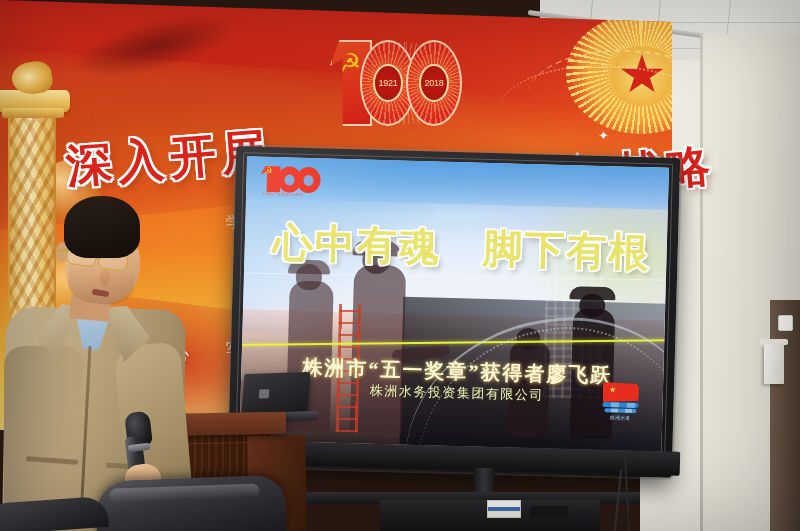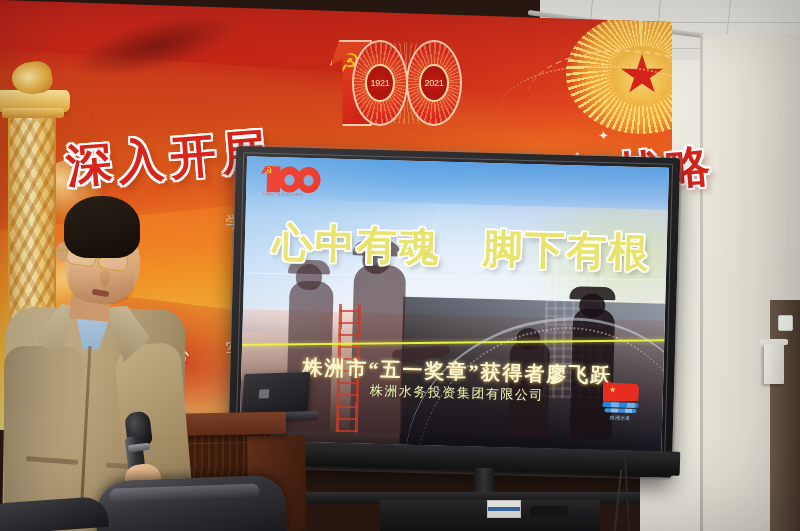--- a/index.html
+++ b/index.html
@@ -152,21 +152,21 @@
   .l100-o {
     position:absolute; top:16px; width:56px; height:86px; border-radius:50%;
     background:radial-gradient(circle at 50% 50%, #ef6a2a 0%, #d8281a 70%);
     border:2px solid rgba(255,235,200,.85);
     display:flex; align-items:center; justify-content:center;
   }
   .l100-o::before{
     content:""; position:absolute; width:100%; height:100%; border-radius:50%;
     background:repeating-conic-gradient(from 0deg, rgba(255,220,160,.35) 0deg 3deg, rgba(255,220,160,0) 3deg 8deg);
   }
-  .l100-o.a { left:22px; }
+  .l100-o.a { left:30px; }
   .l100-o.b { left:76px; }
   .l100-inner{
     position:relative; width:30px; height:38px; border-radius:50%;
     border:2px solid rgba(255,228,170,.95);
     background:radial-gradient(circle,#c41c12,#a3140d);
     display:flex; align-items:center; justify-content:center;
     font-size:9px; color:#ffe5a8; letter-spacing:-.3px;
   }
   .hammer-sickle{
     position:absolute; left:6px; top:6px; width:34px; height:30px;
@@ -723,21 +723,21 @@
 
     <div class="logo100">
       <div class="l100-rays"></div>
       <div class="l100-1">
         <div class="hammer-sickle">☭</div>
       </div>
       <div class="l100-o a">
         <div class="l100-inner">1921</div>
       </div>
       <div class="l100-o b">
-        <div class="l100-inner">2021</div>
+        <div class="l100-inner">2018</div>
       </div>
     </div>
 
     <div class="star-burst">
       <div class="sb-rays"></div>
       <div class="sb-core"></div>
       <div class="sb-star"></div>
       <div class="sb-arc"></div>
       <div class="sb-arc2"></div>
     </div>

